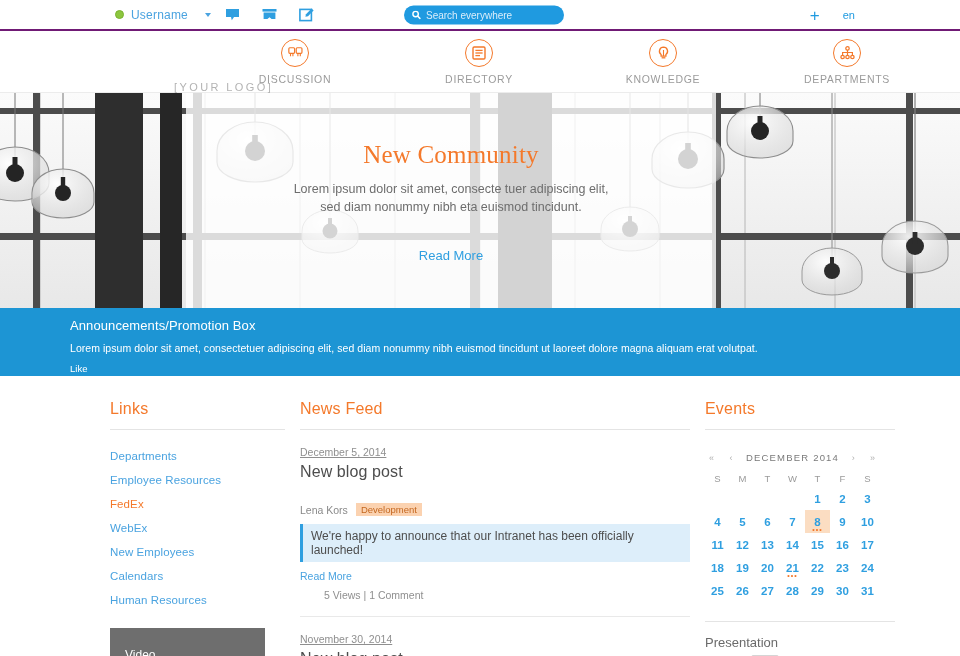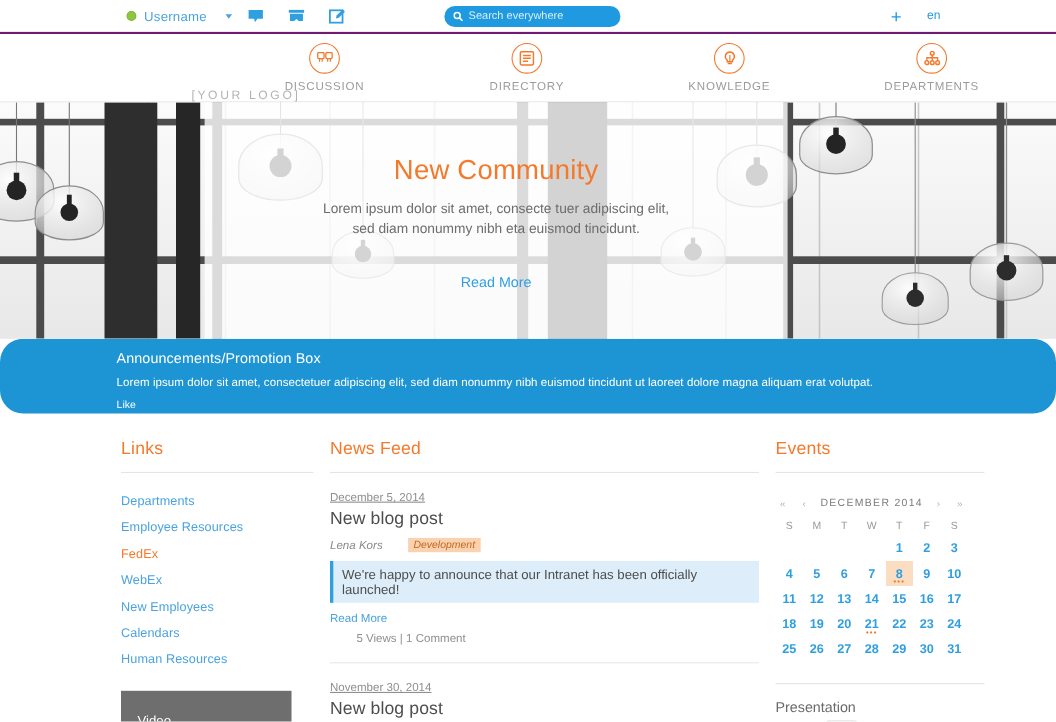--- a/index.html
+++ b/index.html
@@ -72,32 +72,31 @@
   .hero-img { position:absolute; inset:0; }
   .hero-overlay {
     position:absolute; left:186px; top:0; width:530px; height:215px;
     background:rgba(255,255,255,0.80);
   }
   .hero-content {
     position:absolute; left:186px; top:0; width:530px; height:215px;
     display:flex; flex-direction:column; align-items:center;
     padding-top:48px;
   }
-  .hero-title { color:#f4792b; font-size:25px; font-weight:400; letter-spacing:.2px; }
+  .hero-title { color:#f4792b; font-size:25px; font-weight:400; letter-spacing:.2px;font-family:Liberation Serif, serif; }
   .hero-sub {
     color:#6d6d6d; font-size:12.5px; line-height:18px; text-align:center;
     width:330px; margin-top:11px;
   }
   .hero-link { color:#2f9fe0; font-size:13px; margin-top:32px; cursor:pointer; }
 
   
   .announce {
     width:100%; height:68px; background:#1d95d4; color:#fff;
-    padding:10px 0 0 106px;
-    border-radius:21px;
+    padding:10px 0 0 70px;
   }
   .an-title { font-size:13px; font-weight:400; letter-spacing:.1px; }
   .an-body { font-size:10.5px; margin-top:9px; letter-spacing:.05px; }
   .an-like { font-size:9.5px; margin-top:9px; cursor:pointer; }
 
   
   .content { display:flex; padding:24px 0 0 110px; gap:0; }
   .col-links { width:175px; }
   .col-feed  { width:390px; margin-left:15px; }
   .col-events{ width:190px; margin-left:15px; }
@@ -112,21 +111,21 @@
   }
   .linklist a.accent { color:#f4792b; }
   .videobox {
     margin-top:16px; width:155px; height:40px; background:#6e6e6e;
     color:#fff; font-size:12px; display:flex; align-items:flex-end; padding:0 0 6px 15px;
   }
 
   .post { padding-top:16px; }
   .post-date { color:#8f8f8f; font-size:10.5px;text-decoration:underline; }
   .post-title { color:#4d4d4d; font-size:16px; font-weight:400; margin-top:5px; letter-spacing:.1px; }
-  .post-meta { margin-top:8px; display:flex; align-items:center; gap:23px;font-style:italic; }
+  .post-meta { margin-top:22px; display:flex; align-items:center; gap:8px; }
   .post-author { color:#8a8a8a; font-size:10.5px; }
   .tag { background:#fbd2b0; color:#c4671f; font-size:9.5px; padding:1px 5px; }
   .quote {
     margin-top:8px; background:#ddeefa; border-left:3px solid #2f9fe0;
     padding:5px 8px; color:#4d4d4d; font-size:12px;
   }
   .readmore { color:#4aa3e0; font-size:10.5px; margin-top:8px; display:block; text-decoration:none; }
   .views { color:#8f8f8f; font-size:10.5px; margin-top:7px;margin-left:24px; }
   .postrule { border-top:1px solid #e9e9e9; margin-top:15px; }
 

